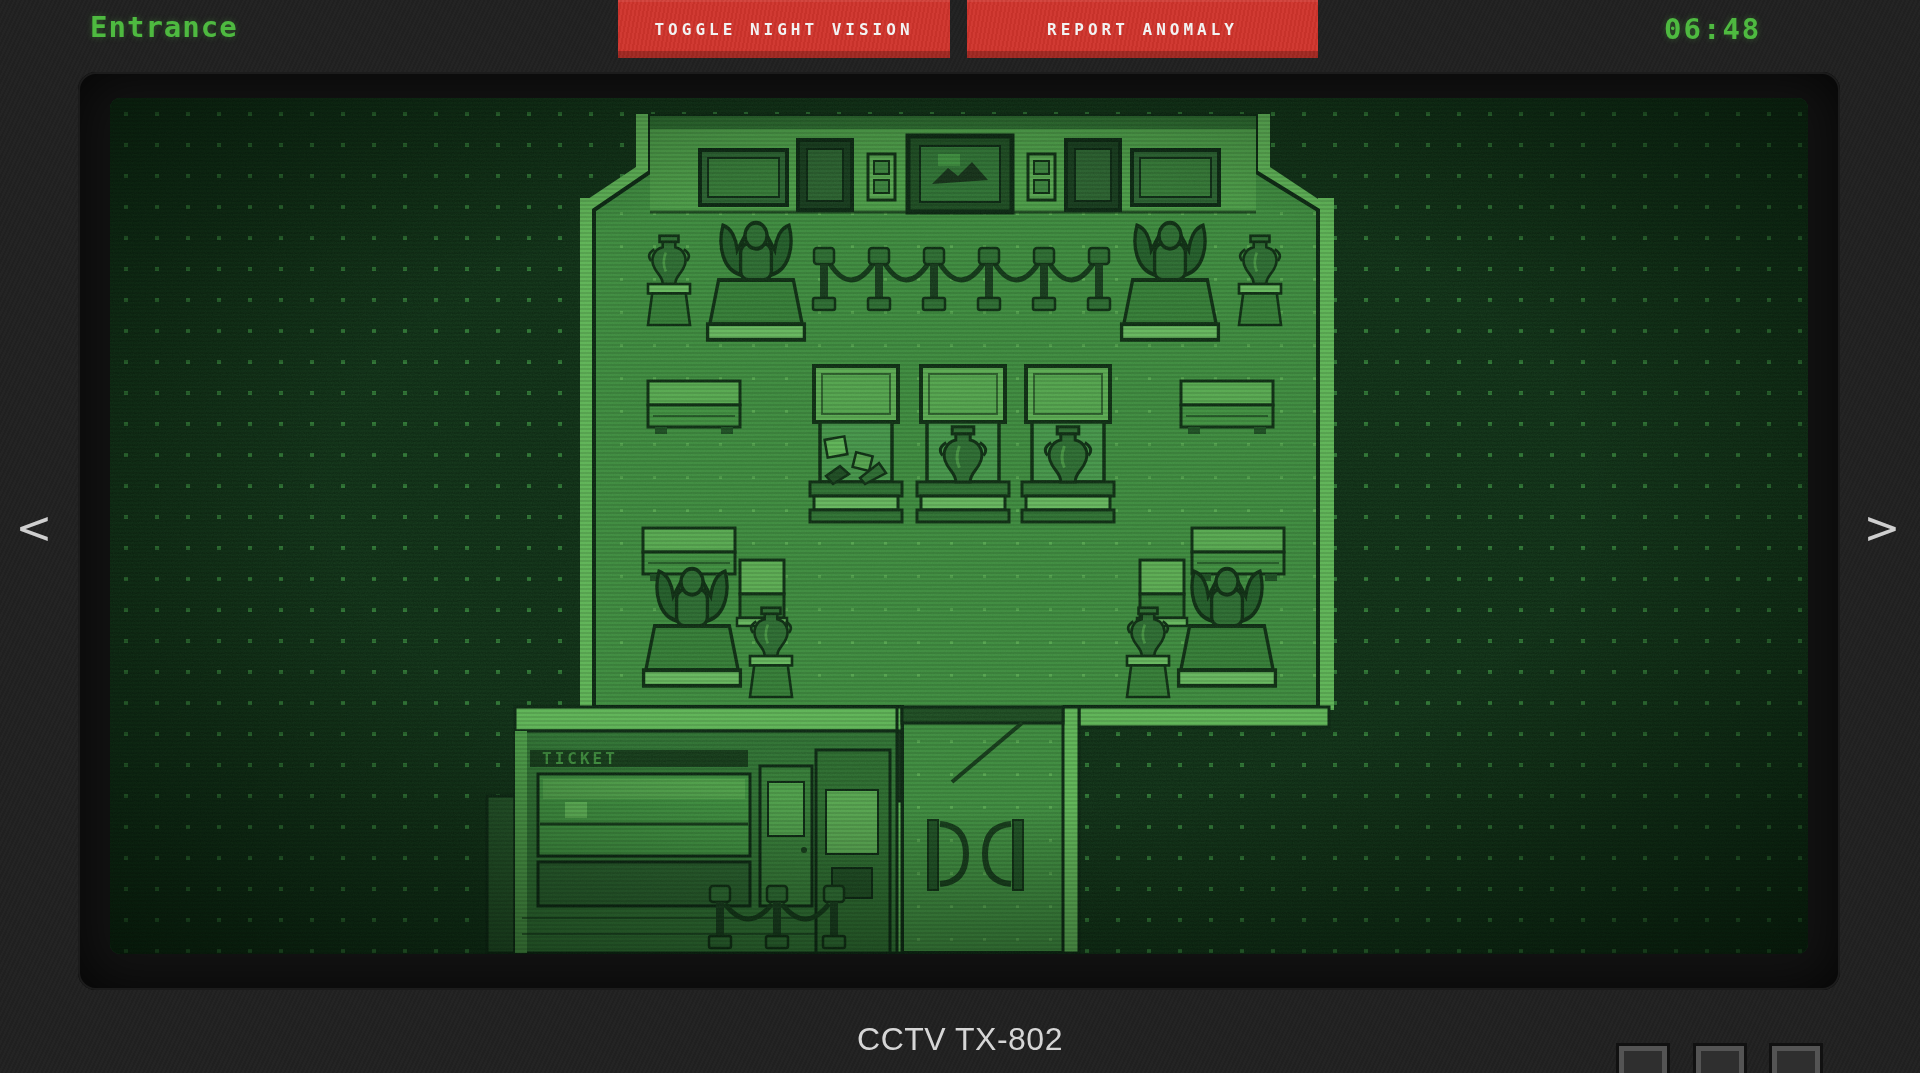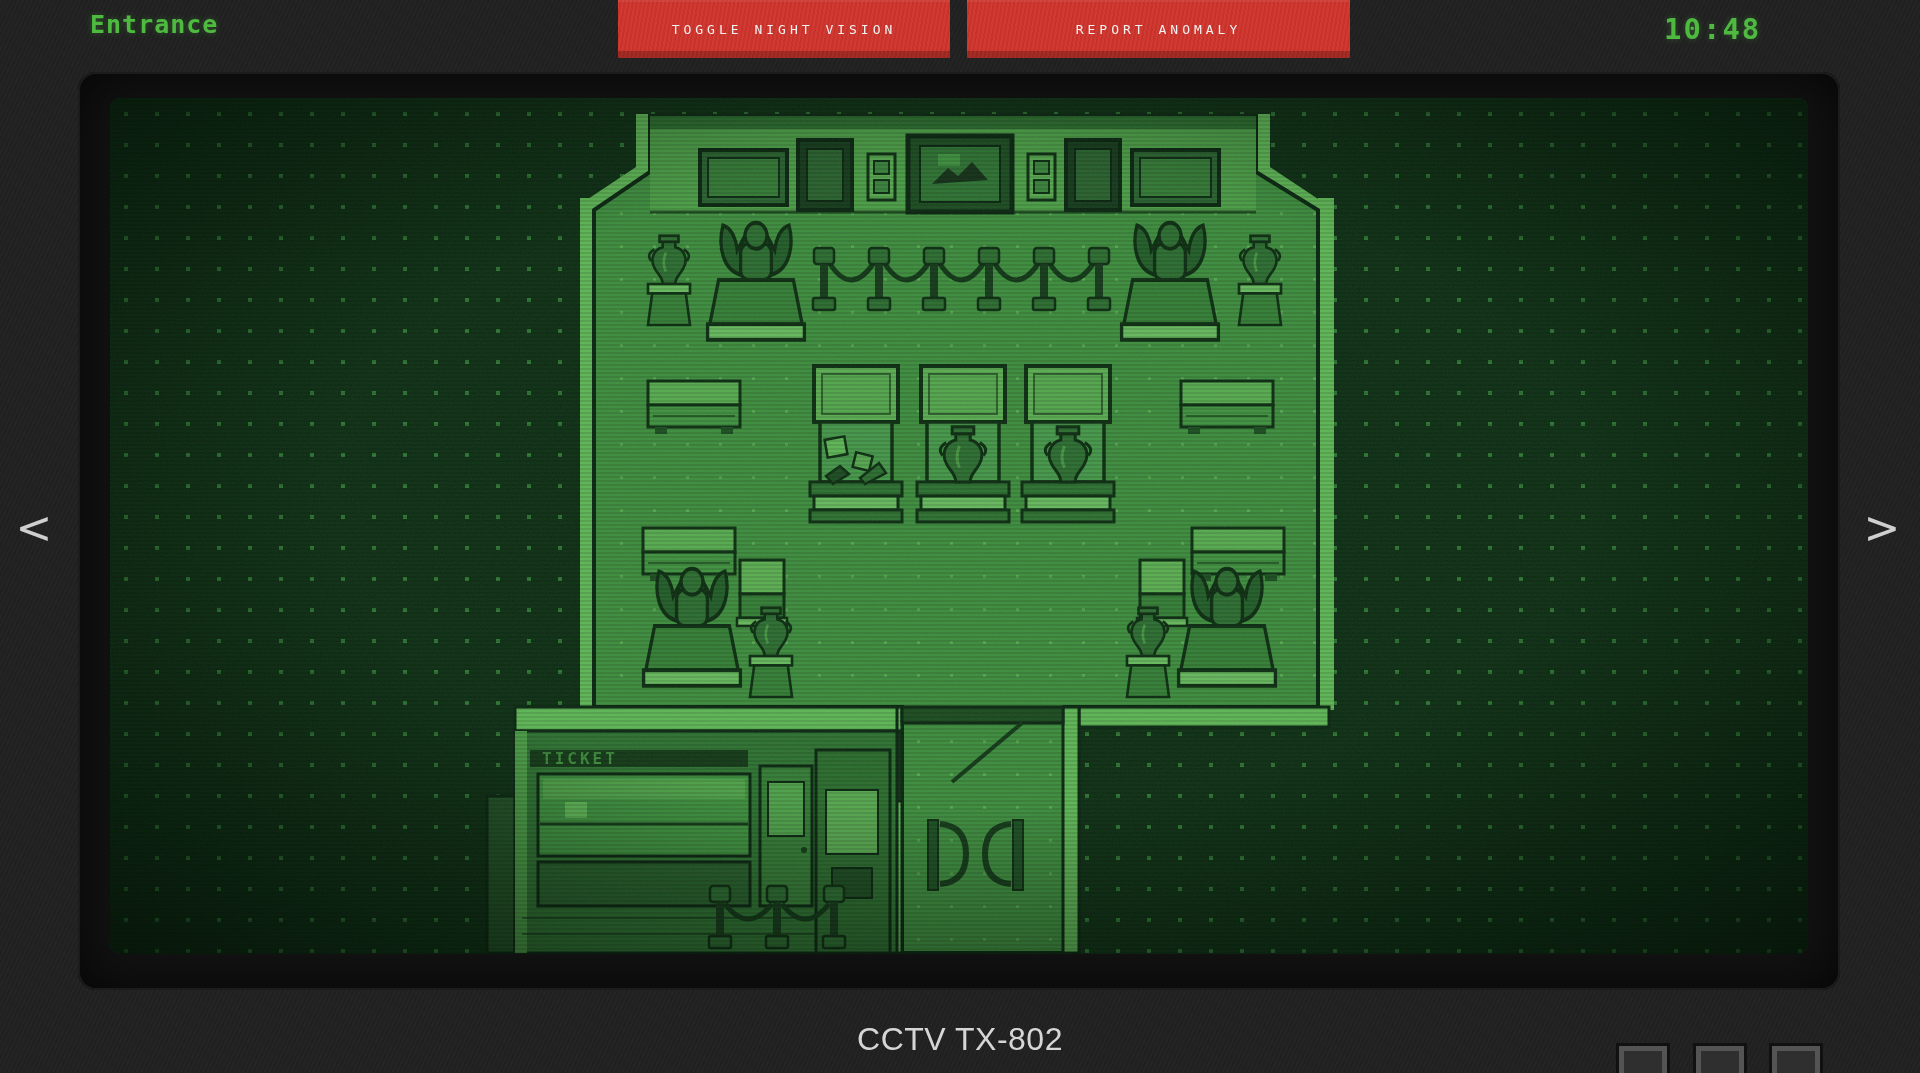--- a/index.html
+++ b/index.html
@@ -5,37 +5,37 @@
   html,body{margin:0;padding:0;}
   body{
     width:1920px;height:1073px;position:relative;overflow:hidden;
     background:#212121;
     background-image:repeating-linear-gradient(115deg, rgba(255,255,255,0.015) 0 2px, rgba(0,0,0,0.03) 2px 4px);
     font-family:"DejaVu Sans Mono", monospace;
   }
   
   .camera-title{
     position:absolute;left:90px;top:10px;
-    font-size:25px;font-weight:bold;letter-spacing:1px;color:#4eba40;
+    font-size:29px;font-weight:bold;letter-spacing:1px;color:#4eba40;
     text-shadow:0 0 6px rgba(78,186,64,.35);
   }
   .clock{
     position:absolute;left:1664px;top:12px;
     font-size:29px;font-weight:bold;letter-spacing:2px;color:#4eba40;
     text-shadow:0 0 6px rgba(78,186,64,.35);
   }
   .hud-btn{
     position:absolute;top:0;height:58px;border:none;cursor:pointer;
     background:#cf342c;color:#f2f2f2;
-    font-family:"DejaVu Sans Mono",monospace;font-weight:normal;font-size:13px;letter-spacing:4px;
+    font-family:"DejaVu Sans Mono",monospace;font-weight:bold;font-size:16px;letter-spacing:4px;
     box-shadow:inset 0 -7px 0 rgba(0,0,0,.22), inset 0 2px 0 rgba(255,255,255,.07);
     background-image:repeating-linear-gradient(100deg, rgba(255,255,255,.03) 0 2px, rgba(0,0,0,.04) 2px 4px);
   }
   .btn-nv{left:618px;width:332px;}
-  .btn-report{left:967px;width:383px;}
+  .btn-report{left:967px;width:351px;}
   
   .monitor{
     position:absolute;left:78px;top:72px;width:1762px;height:918px;
     background:#131313;border-radius:18px;
     box-shadow:inset 0 0 0 2px #1c1c1c, inset 0 0 60px rgba(0,0,0,.8);
   }
   .scene{
     position:absolute;left:32px;top:26px;width:1698px;height:856px;
     background:#0e2d14;border-radius:10px;overflow:hidden;
   }
@@ -62,21 +62,21 @@
     background:#2f2f2f;border:5px solid #545454;outline:3px solid #111;
   }
   .sq1{left:1619px;} .sq2{left:1696px;} .sq3{left:1772px;}
 </style>
 </head>
 <body>
 
 <div class="camera-title">Entrance</div>
 <button class="hud-btn btn-nv">TOGGLE NIGHT VISION</button>
 <button class="hud-btn btn-report">REPORT ANOMALY</button>
-<div class="clock">10:48</div>
+<div class="clock">06:48</div>
 
 <div class="monitor">
   <div class="scene">
     <svg width="1698" height="856" viewBox="0 0 1698 856">
       <defs>
         <pattern id="dotsOut" width="31" height="31" patternUnits="userSpaceOnUse">
           <rect width="31" height="31" fill="none"></rect>
           <rect x="14" y="14" width="4" height="4" fill="#3f9844" opacity="0.65"></rect>
         </pattern>
         <pattern id="dotsIn" width="33" height="33" patternUnits="userSpaceOnUse">

